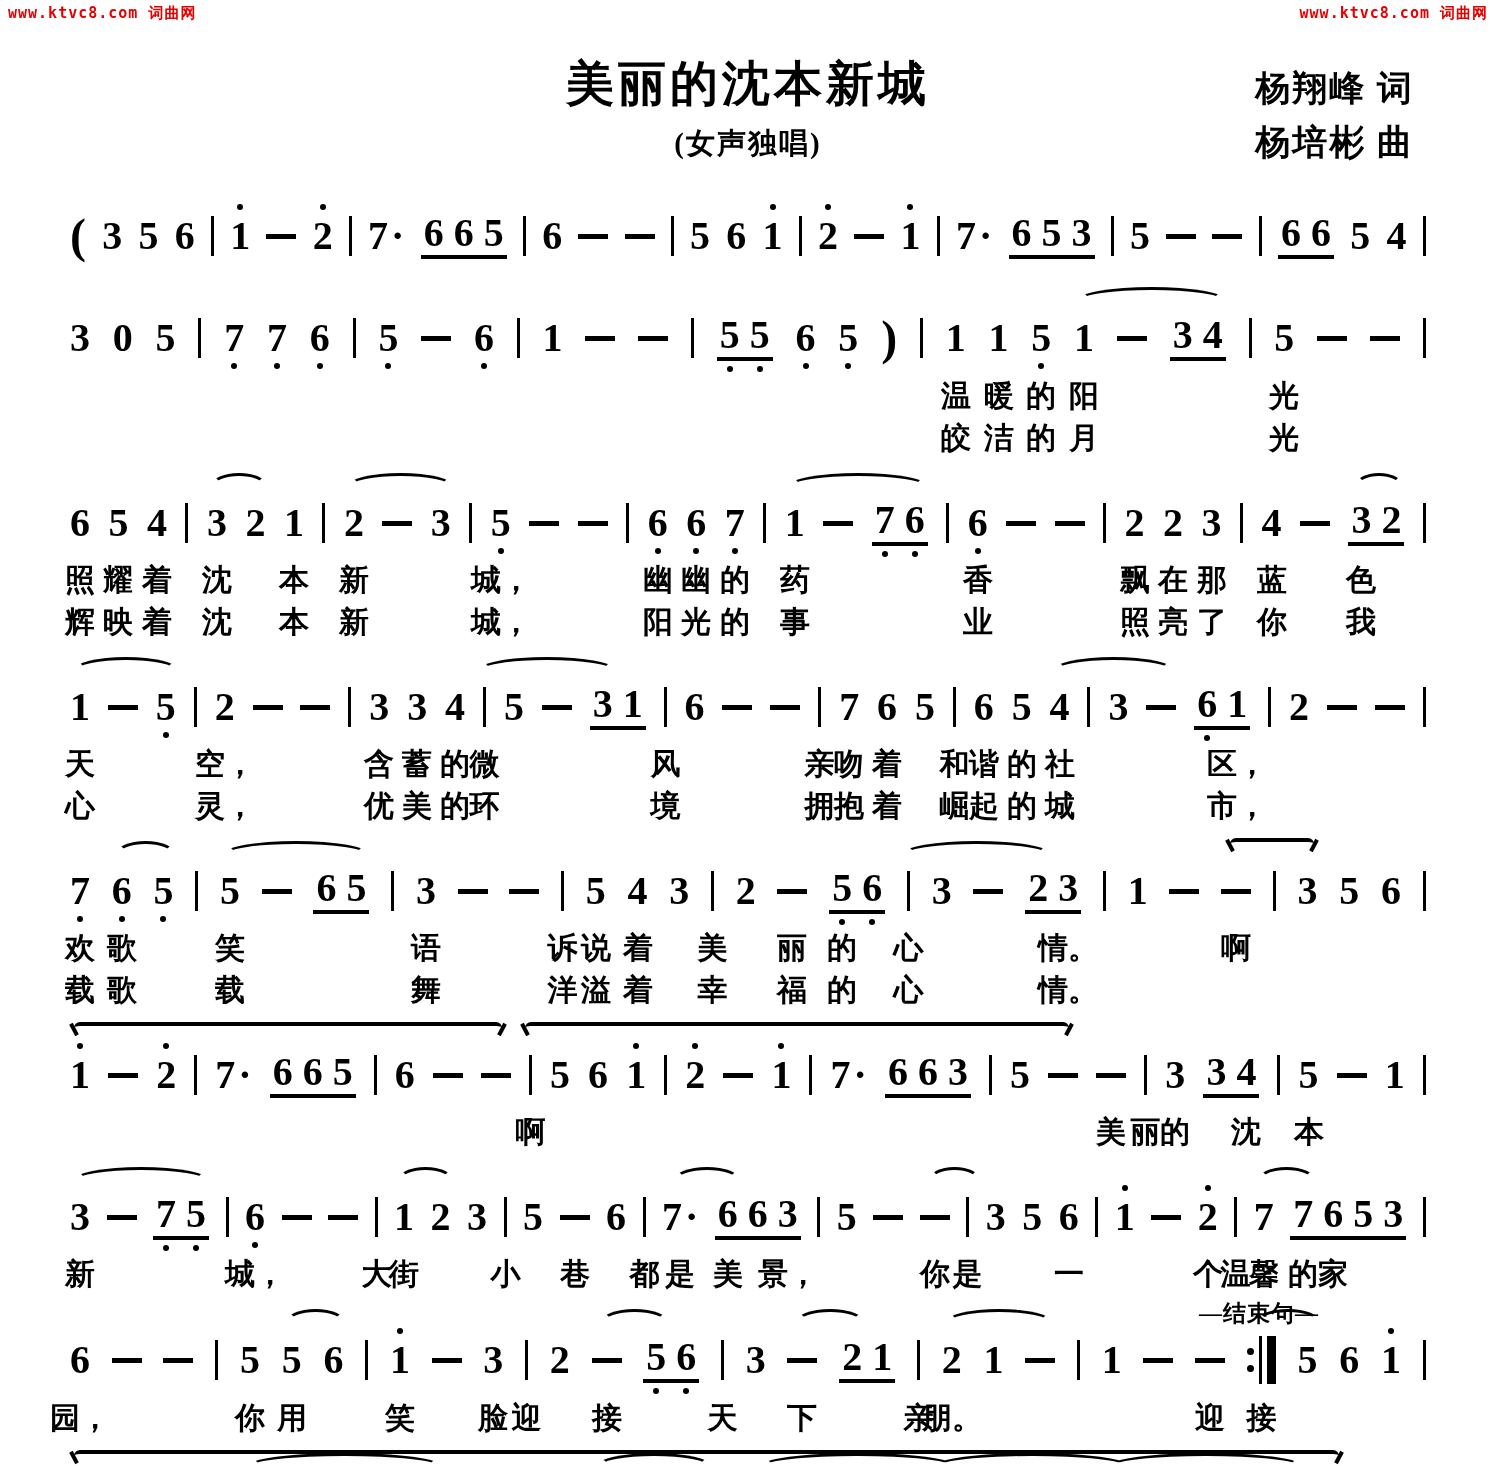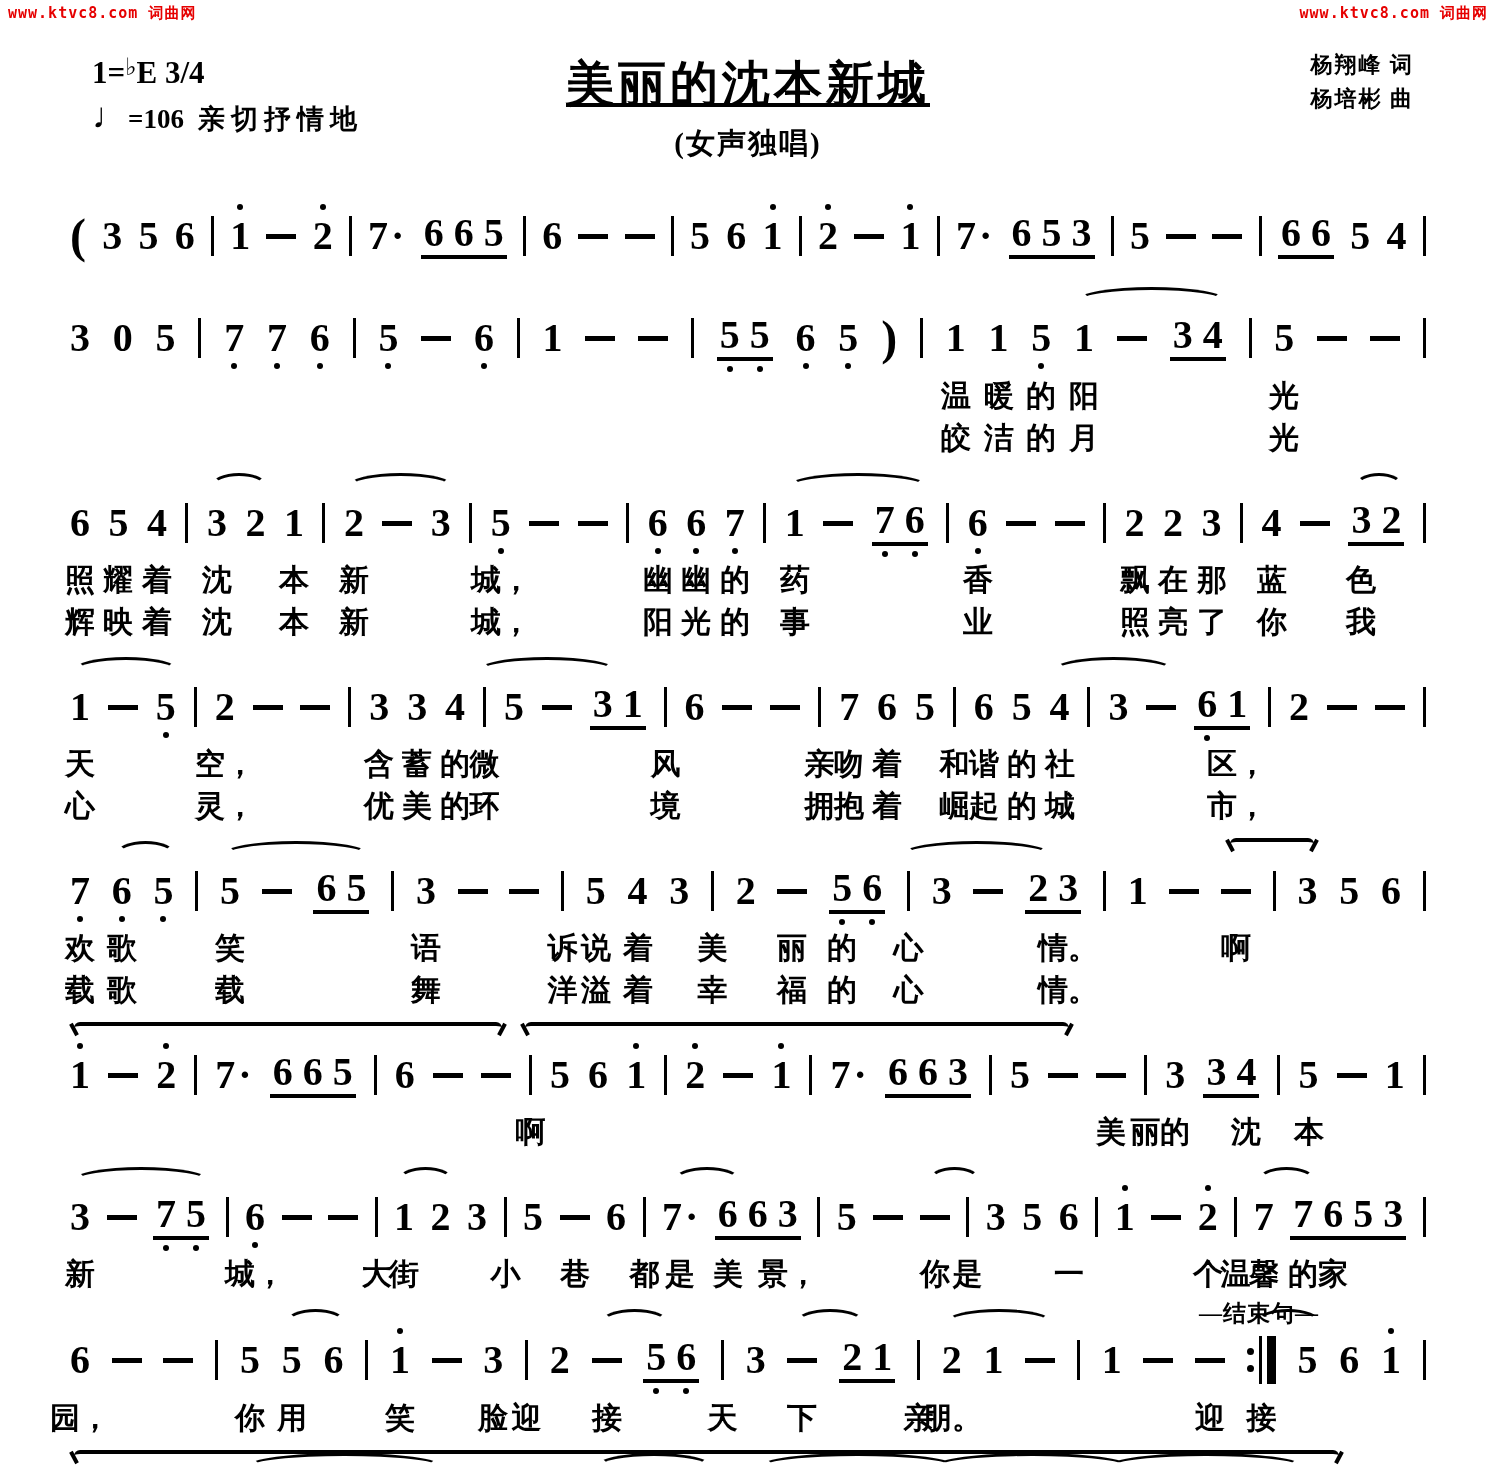--- a/index.html
+++ b/index.html
@@ -14,23 +14,23 @@
   }
   .wm-left{left:8px;}
   .wm-right{right:8px;}
   .meta{position:absolute;left:92px;top:52px;}
   .keysig{font-size:31px;font-weight:bold;}
   .keysig .flat{font-size:24px;vertical-align:8px;font-weight:bold;}
   .tempo{font-size:27px;font-weight:bold;margin-top:4px;}
   .tempo .qnote{font-size:36px;}
   .tempo .expr{margin-left:14px;letter-spacing:6px;}
   .titleblock{text-align:center;padding-top:52px;}
-  .title{font-size:48px;font-weight:bold;letter-spacing:4px;text-decoration:underline;}
+  .title{font-size:48px;font-weight:bold;letter-spacing:4px;}
   .subtitle{font-size:29px;font-weight:bold;margin-top:8px;letter-spacing:2px;}
-  .credits{position:absolute;right:82px;top:48px;font-size:22px;font-weight:bold;line-height:1.55;letter-spacing:2px;}
+  .credits{position:absolute;right:82px;top:62px;font-size:35px;font-weight:bold;line-height:1.55;letter-spacing:2px;}
   #score{padding:18px 70px 0 70px;}
   .system{margin-bottom:10px;}
   .notes{position:relative;display:flex;justify-content:space-between;align-items:center;padding:30px 0 14px 0;}
   .note{position:relative;font-size:40px;font-weight:bold;line-height:1;}
   .note .aug{font-size:40px;margin-left:3px;}
   .note i{display:block;position:absolute;left:50%;transform:translateX(-50%);
           width:6px;height:6px;background:#000;border-radius:50%;}
   .note i.hd{top:-12px;}
   .note i.ld{bottom:-11px;}
   .beam{display:flex;align-items:center;border-bottom:4px solid #000;padding:0 3px 2px 3px;gap:10px;}
@@ -56,24 +56,20 @@
   .footer .src{margin-right:105px;letter-spacing:2px;}
   .footer .site{font-family:"Liberation Sans","DejaVu Sans",sans-serif;letter-spacing:3px;}
 </style>
 </head>
 <body>
 
 <div class="page">
   <div class="watermark wm-left" style="color: rgb(230, 0, 0);">www.ktvc8.com 词曲网</div>
   <div class="watermark wm-right" style="color: rgb(230, 0, 0);">www.ktvc8.com 词曲网</div>
 
-  <div class="meta">
-    <div class="keysig"><span>1=</span><span class="flat">♭</span><span>E 3/4</span></div>
-    <div class="tempo"><span class="qnote">♩</span><span>=106</span><span class="expr">亲切抒情地</span></div>
-  </div>
 
   <div class="titleblock">
     <div class="title">美丽的沈本新城</div>
     <div class="subtitle">(女声独唱)</div>
   </div>
 
   <div class="credits">
     <div>杨翔峰 词</div>
     <div>杨培彬 曲</div>
   </div>

